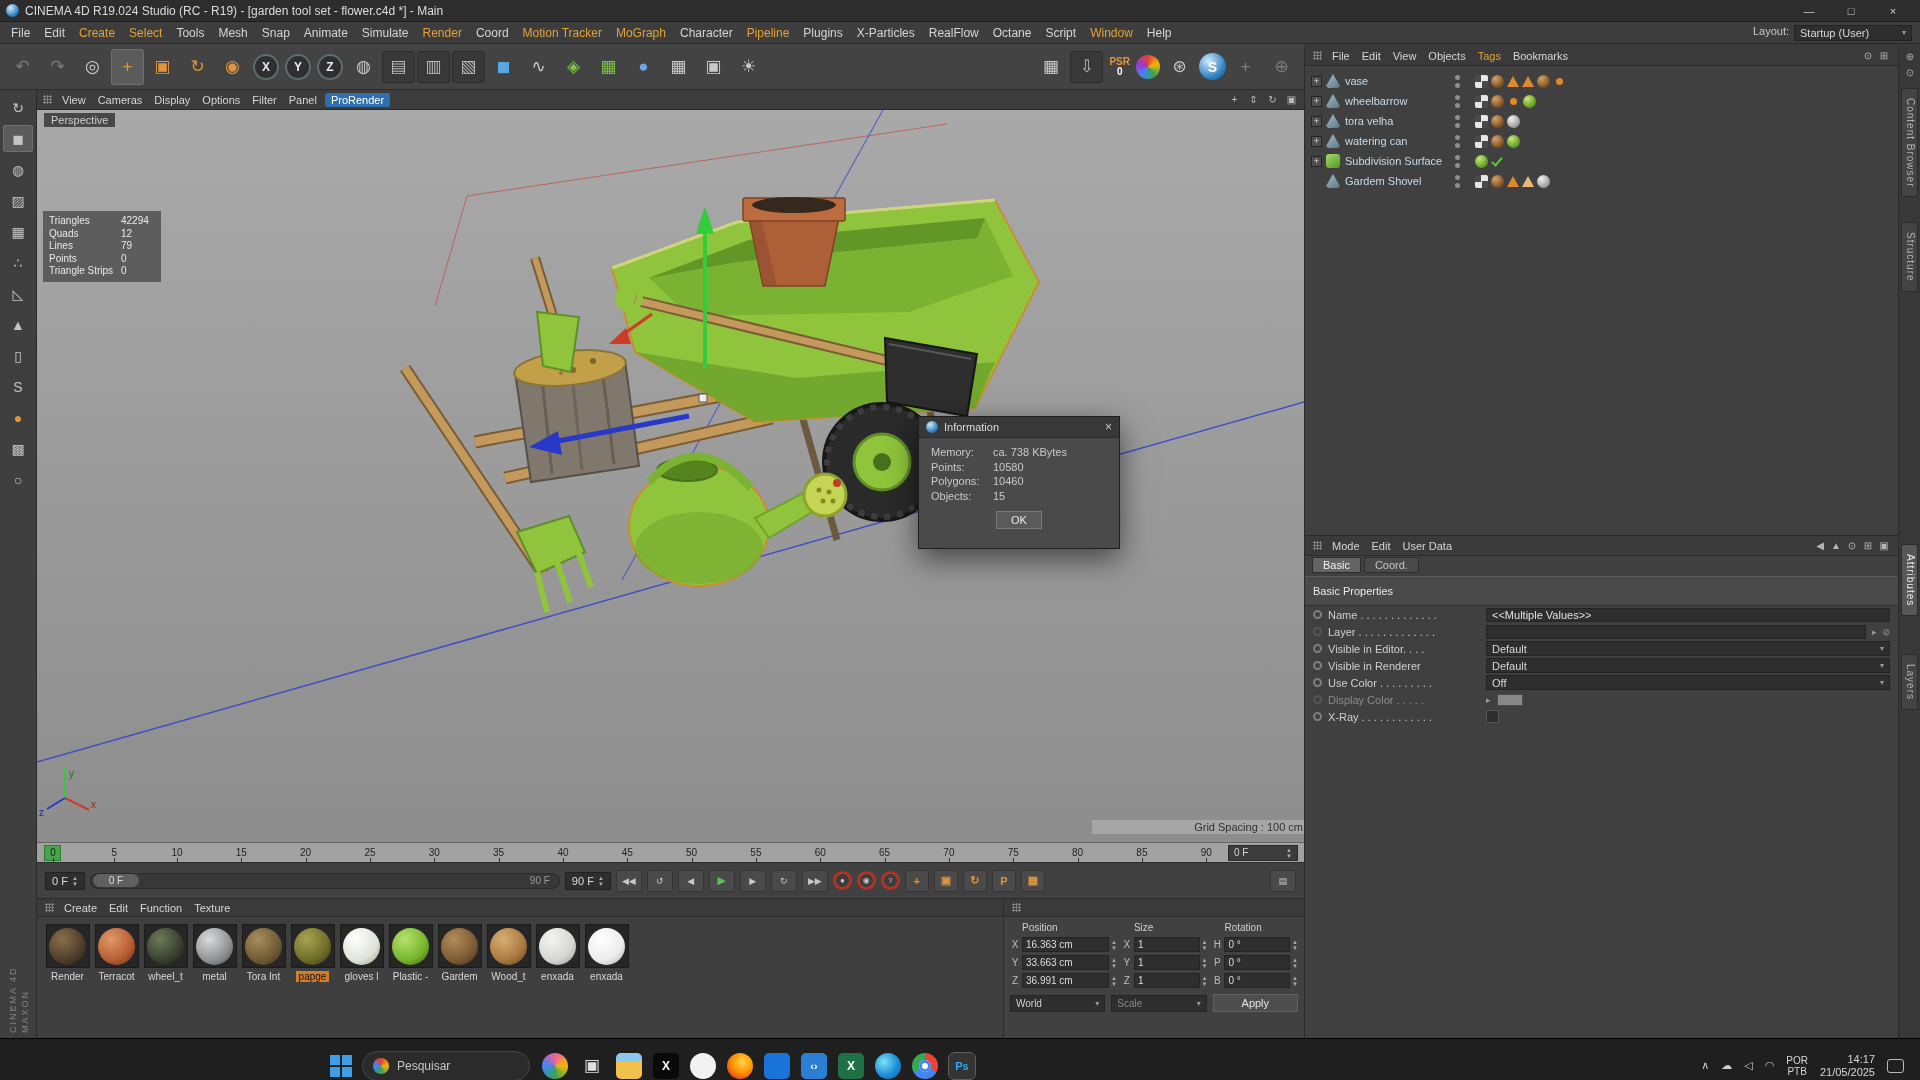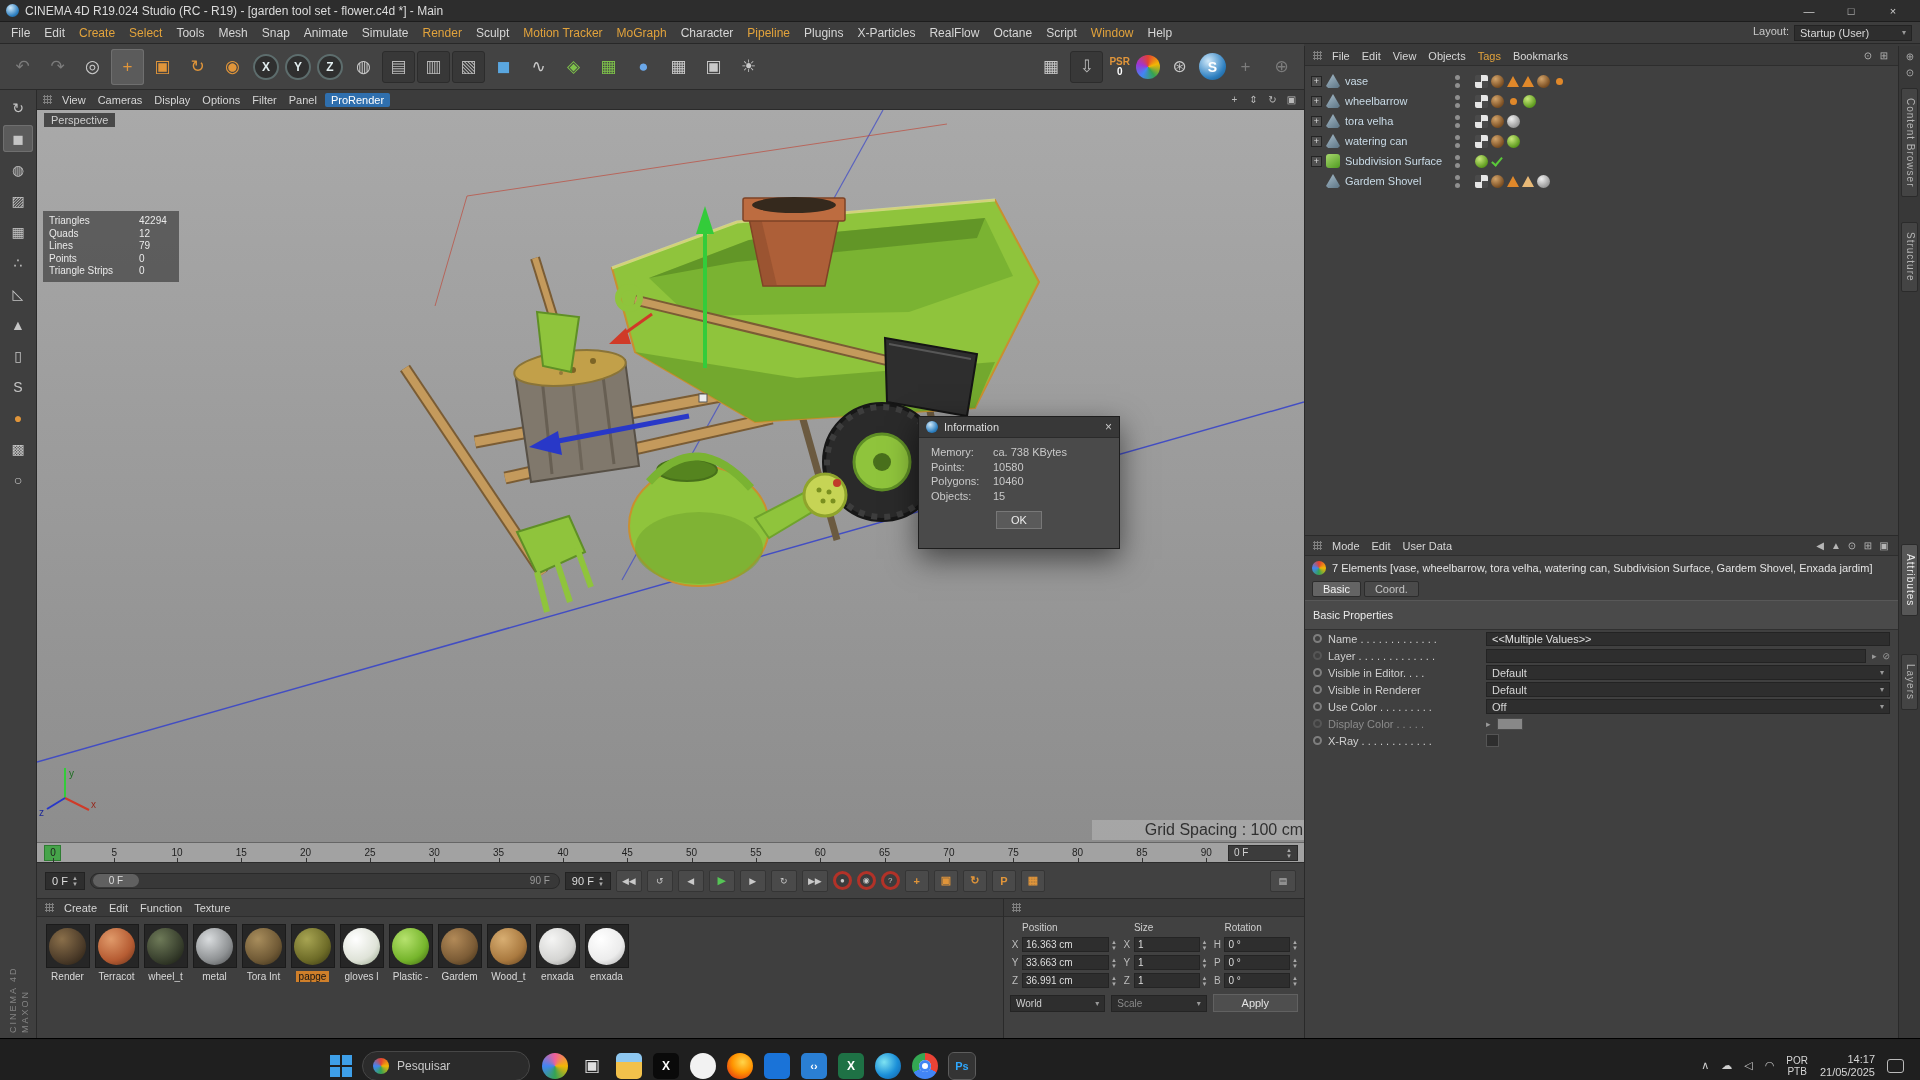--- a/index.html
+++ b/index.html
@@ -54,25 +54,25 @@
   .prorender { background:#2f6fae; color:#fff !important; border-radius:2px; padding:1px 6px !important; margin-left:2px; }
   #vp-icons { margin-left:auto; display:flex; gap:4px; padding-right:5px; }
   .vpico { width:15px; text-align:center; color:#b9b9b9; font-size:10px; }
 
   .handle { width:9px; height:9px; margin:0 4px 0 2px; background:radial-gradient(#808080 1px, transparent 1.2px); background-size:3px 3px; flex:none; }
 
   
   #viewport { position:absolute; left:37px; top:110px; width:1267px; height:732px; background:#9c9c9c; overflow:hidden; }
   #viewport svg { position:absolute; inset:0; width:100%; height:100%; }
   #vplabel { position:absolute; left:44px; top:113px; background:rgba(55,55,55,.85); color:#cfcfcf; font-size:11px; padding:1px 7px; }
-  #stats { position:absolute; left:43px; top:211px; width:136px; background:rgba(35,35,35,.55); color:#eaeaea; font-size:10px; padding:4px 6px; }
+  #stats { position:absolute; left:43px; top:211px; width:118px; background:rgba(35,35,35,.55); color:#eaeaea; font-size:10px; padding:4px 6px; }
   .stats-row { display:flex; line-height:12.6px; }
   .stats-row .sl { flex:1; }
   .stats-row .sv { width:34px; text-align:left; }
-  #gridlabel { position:absolute; left:1092px; top:820px; width:216px; text-align:right; color:#303030; font-size:16px; background:rgba(185,185,185,.55); padding:1px 5px; }
+  #gridlabel { position:absolute; left:1092px; top:820px; width:216px; text-align:right; color:#303030; font-size:11px; background:rgba(185,185,185,.55); padding:1px 5px; }
 
   
   #dialog { position:absolute; left:918px; top:416px; width:202px; height:133px; background:#4a4a4a; border:1px solid #1e1e1e; box-shadow:0 10px 28px rgba(0,0,0,.55); }
   #dlg-title { height:21px; background:#383838; border-bottom:1px solid #2b2b2b; display:flex; align-items:center; gap:6px; padding:0 7px; font-size:11px; color:#dcdcdc; }
   #dlg-close { margin-left:auto; color:#c9c9c9; font-size:12px; }
   #dlg-body { padding:7px 12px 0; }
   .dlg-row { display:flex; font-size:11px; color:#c9c9c9; line-height:14.5px; }
   .dlg-row .dl { width:62px; }
   #dlg-ok { margin:8px auto 0; width:46px; height:18px; background:#5a5a5a; border:1px solid #787878; color:#ececec; font-size:11px; display:flex; align-items:center; justify-content:center; }
 
@@ -245,21 +245,21 @@
       <span class="menu-item">Mesh</span>
 
       <span class="menu-item">Snap</span>
 
       <span class="menu-item">Animate</span>
 
       <span class="menu-item">Simulate</span>
 
       <span class="menu-item accent">Render</span>
 
-      <span class="menu-item">Sculpt</span>
+      <span class="menu-item">Coord</span>
 
       <span class="menu-item accent">Motion Tracker</span>
 
       <span class="menu-item accent">MoGraph</span>
 
       <span class="menu-item">Character</span>
 
       <span class="menu-item accent">Pipeline</span>
 
       <span class="menu-item">Plugins</span>
@@ -1046,24 +1046,20 @@
             <span class="mico">▲</span>
 
             <span class="mico">⊙</span>
 
             <span class="mico">⊞</span>
 
             <span class="mico">▣</span>
 
         </span>
       </div>
-      <div id="am-summary">
-        <span class="sumball"></span>
-        <span>7 Elements [vase, wheelbarrow, tora velha, watering can, Subdivision Surface, Gardem Shovel, Enxada jardim]</span>
-      </div>
       <div id="am-tabs">
         <span class="amtab on">Basic</span>
         <span class="amtab">Coord.</span>
       </div>
       <div id="am-section">Basic Properties</div>
 
       <div class="arow">
         <span class="acirc"></span>
         <span class="alabel">Name . . . . . . . . . . . . .</span>
         <span class="ainput">&lt;&lt;Multiple Values&gt;&gt;</span>

